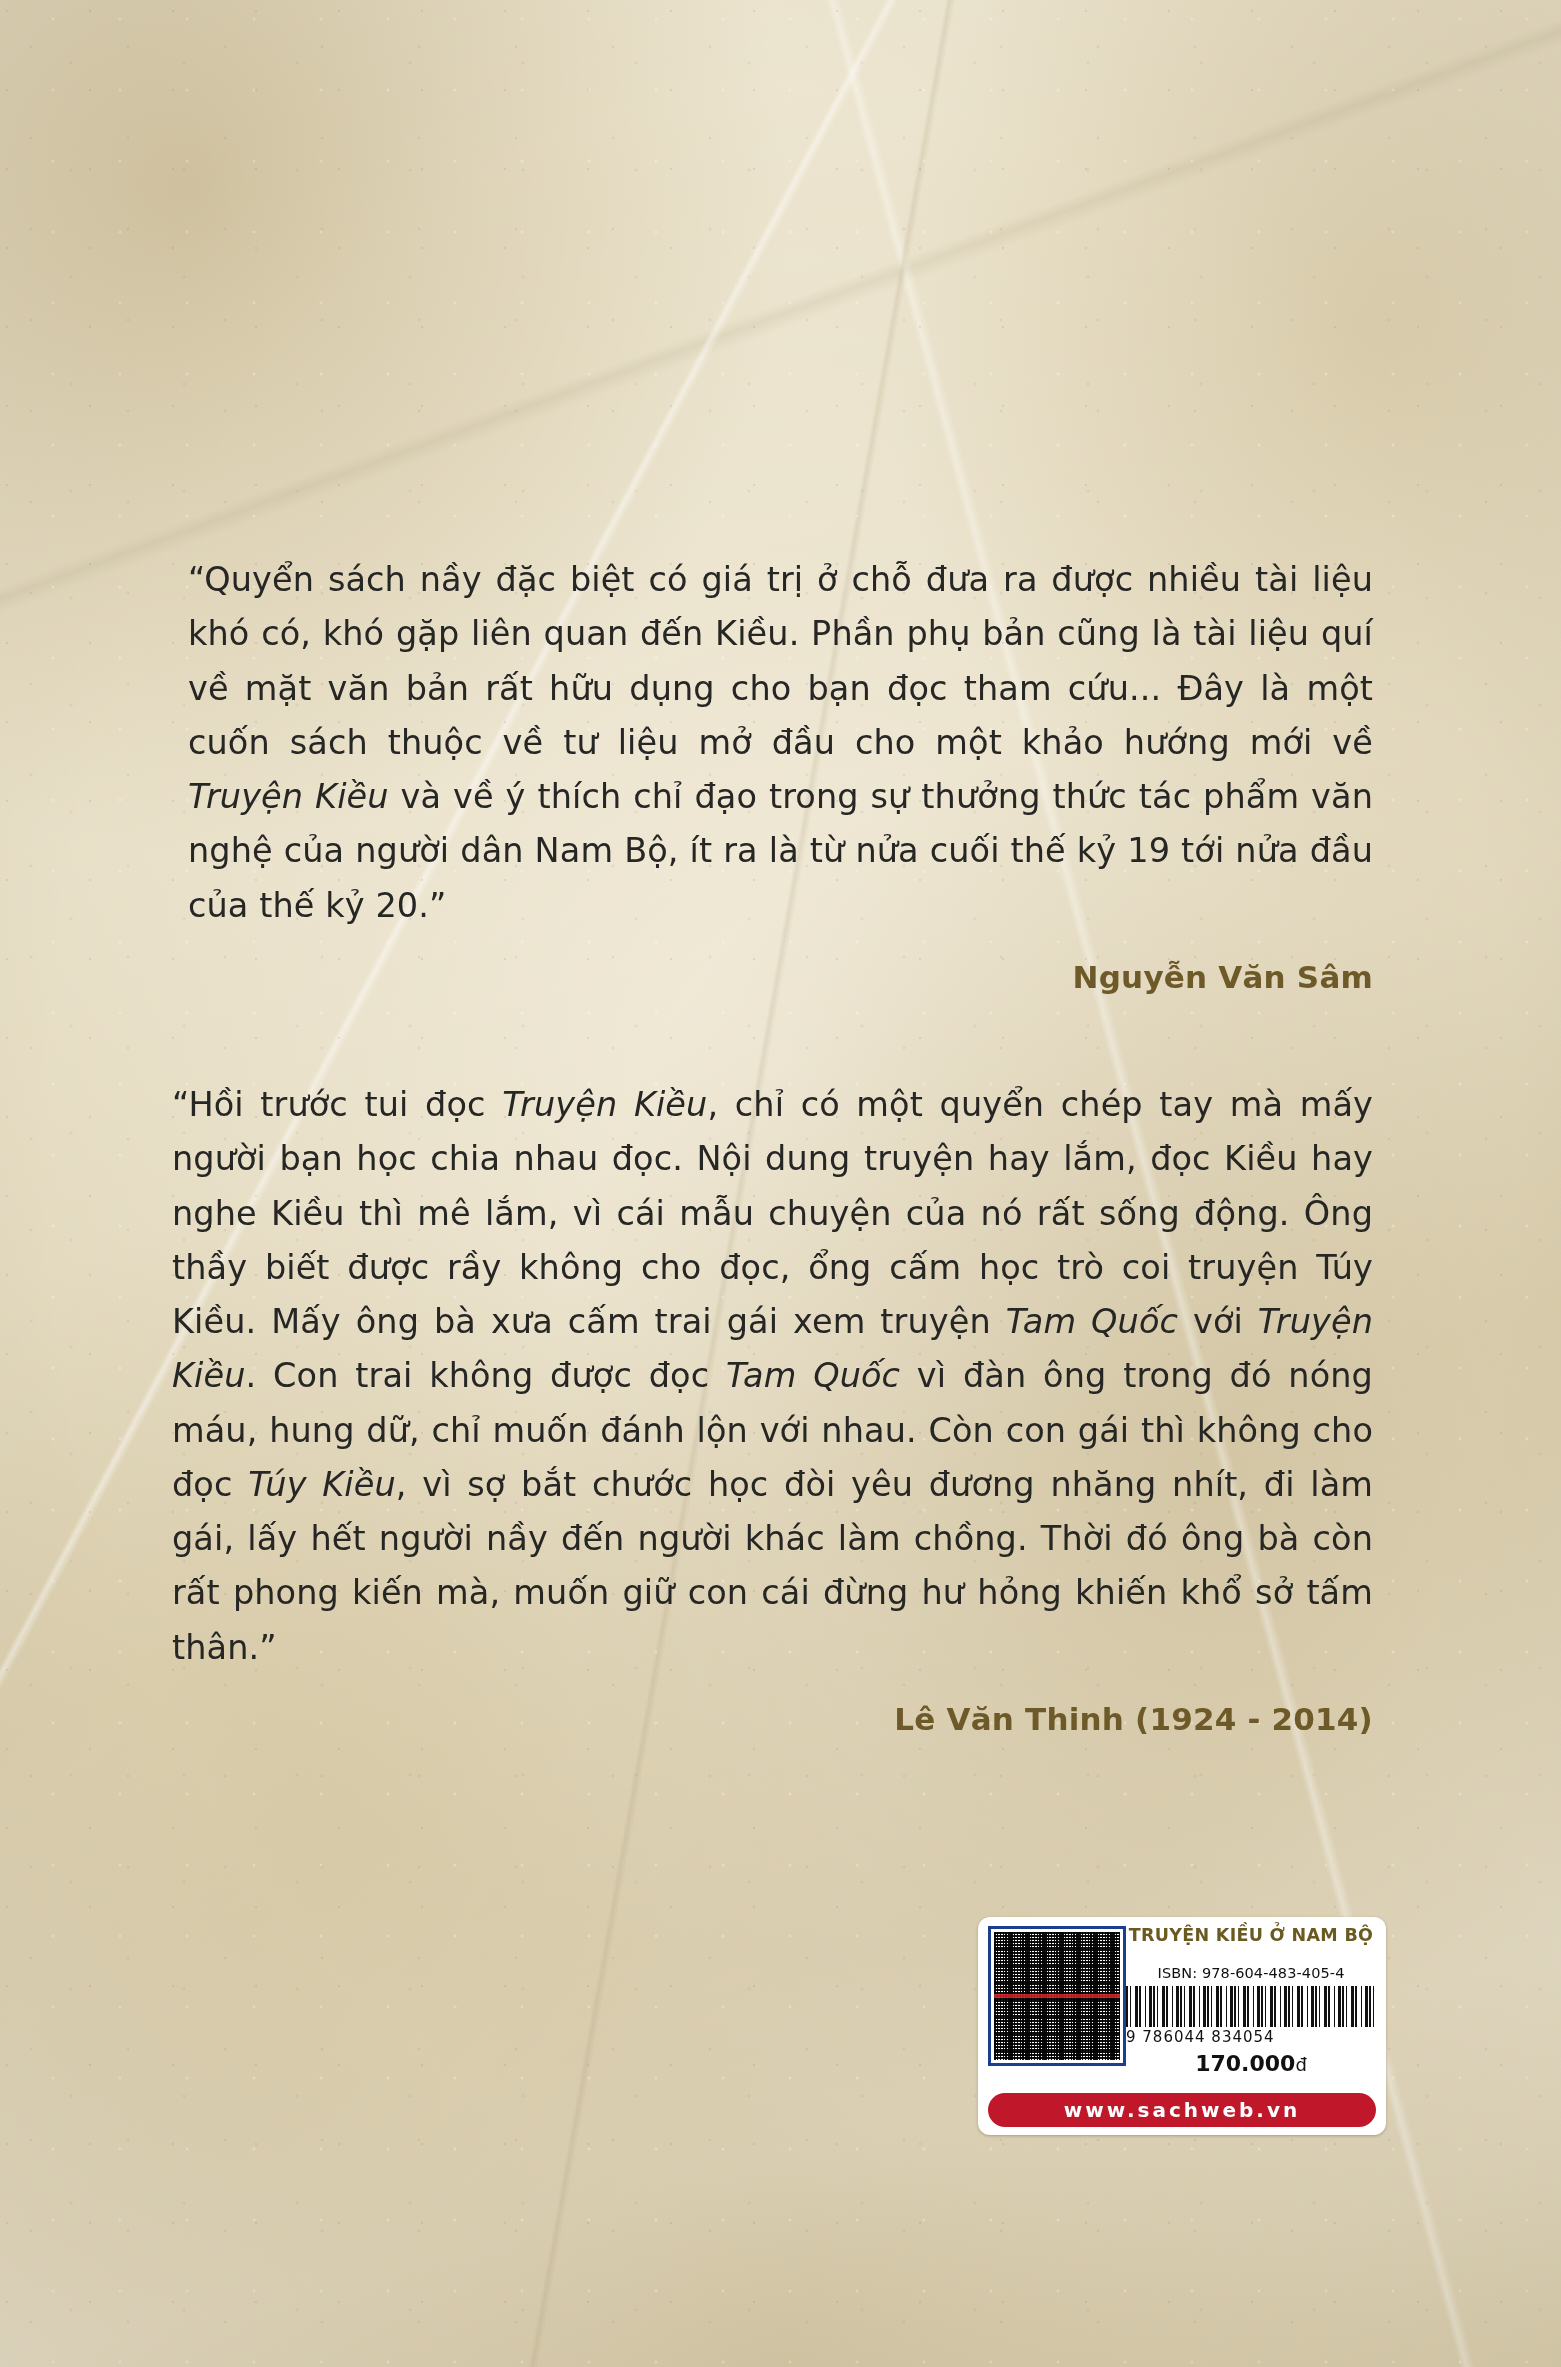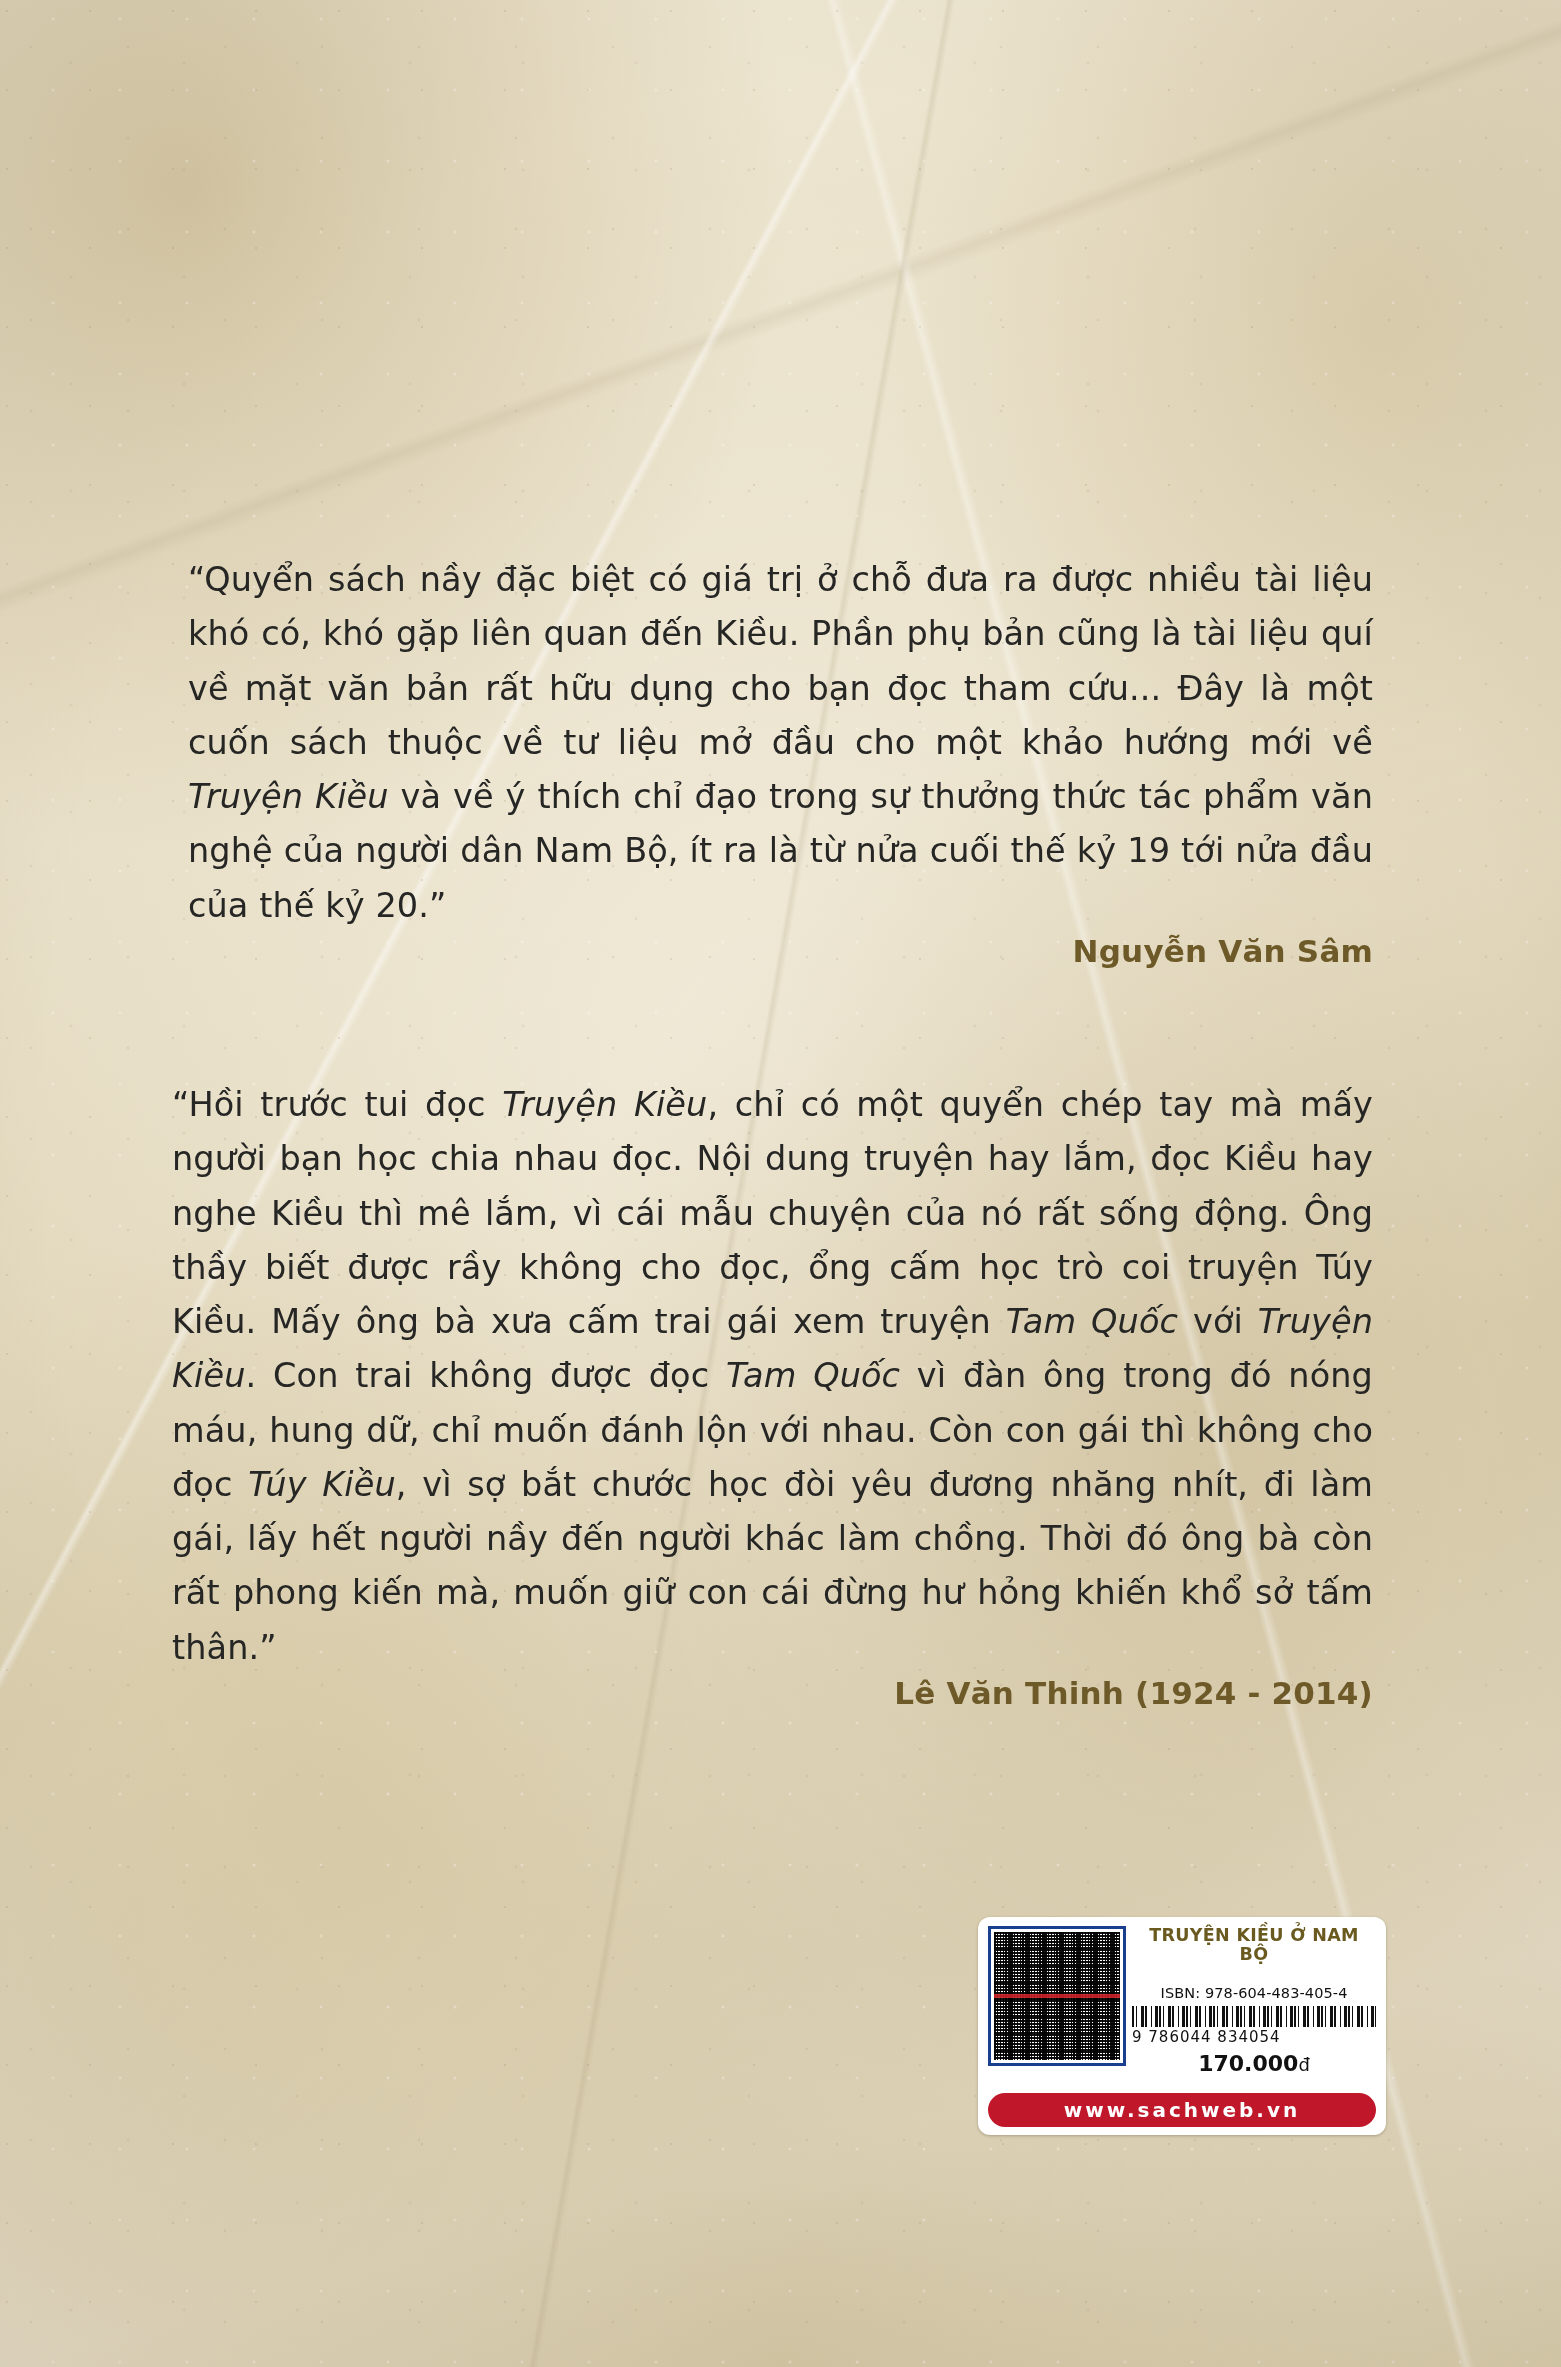--- a/index.html
+++ b/index.html
@@ -66,20 +66,21 @@
   .quote-text {
     font-size: 33.5px;
     line-height: 1.62;
     color: #262625;
     text-align: justify;
     letter-spacing: .1px;
   }
   .quote-text .it { font-style: italic; }
 
   .attrib {
+    margin-top: 26px;
     text-align: right;
     font-size: 31px;
     font-weight: bold;
     color: #6d5a28;
     letter-spacing: .2px;
   }
 
   #quote-1 { top: 553px; left: 188px; right: 188px; }
   #quote-2 { top: 1078px; left: 172px; right: 188px; }
 
@@ -91,21 +92,21 @@
     width: 408px;
     height: 218px;
     background: #ffffff;
     border-radius: 12px;
     box-shadow: 0 1px 3px rgba(80,65,35,.35);
     box-sizing: border-box;
     padding: 9px 10px 0 10px;
   }
   .sticker-inner {
     display: flex;
-    gap: 6px;
+    gap: 0;
     height: 150px;
   }
   .qr-wrap {
     width: 138px;
     height: 140px;
     border: 3px solid #1b3f8f;
     box-sizing: border-box;
     padding: 3px;
     position: relative;
     background: #fff;

